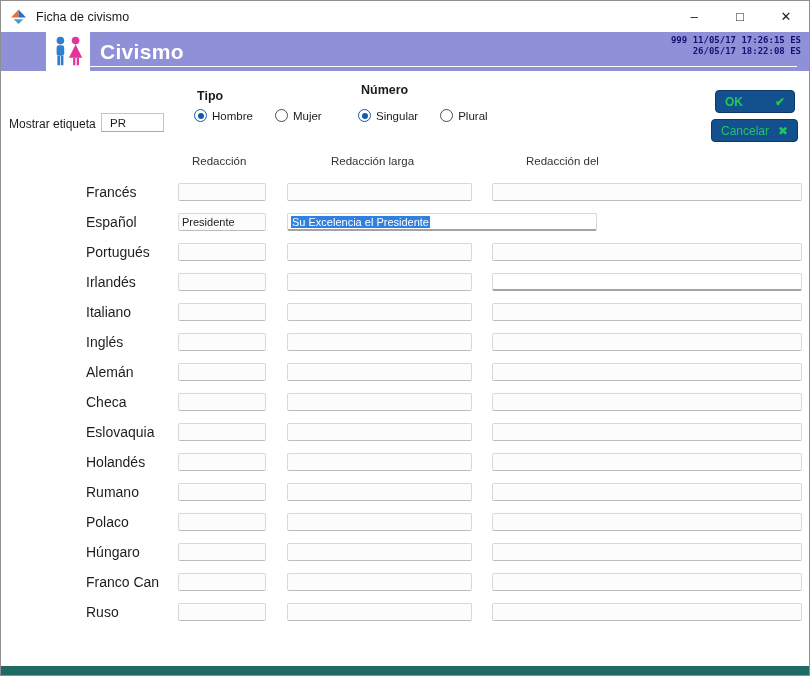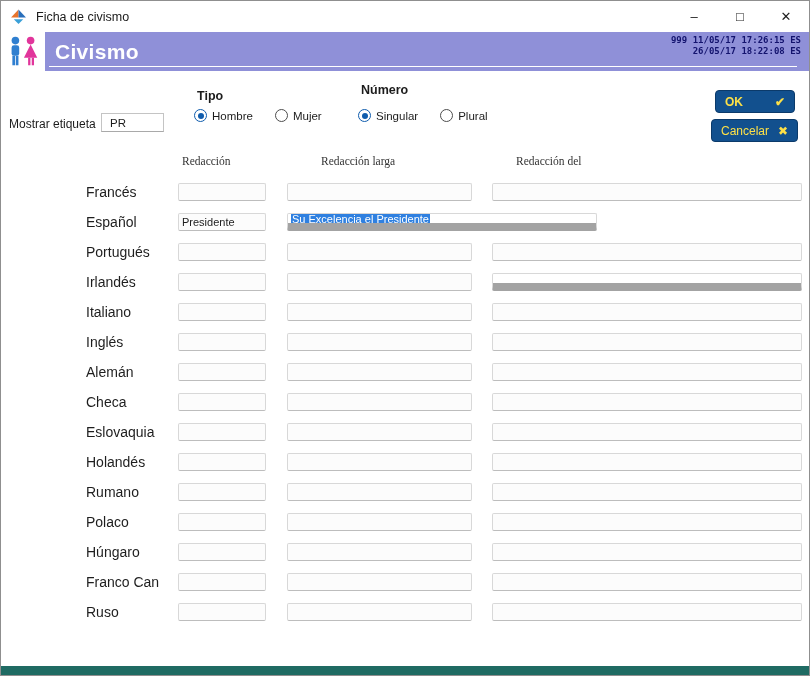--- a/index.html
+++ b/index.html
@@ -9,21 +9,21 @@
   .window { width:810px; height:676px; background:#fff; border:1px solid #8f8f8f; display:flex; flex-direction:column; overflow:hidden; }
 
   
   .titlebar { height:31px; flex:0 0 auto; background:#fff; display:flex; align-items:center; padding-left:9px;border-radius:9px; }
   .app-icon { width:17px; height:17px; margin-right:9px; flex:0 0 auto; }
   .title-text { font-size:12.5px; color:#1a1a1a; }
   .win-controls { margin-left:auto; display:flex; height:100%; }
   .win-btn { width:46px; height:100%; display:flex; align-items:center; justify-content:center; font-size:13px; color:#202020; cursor:default; }
 
   
-  .header { height:39px; flex:0 0 auto; background:#8f90d8; display:flex; align-items:stretch; position:relative; }
+  .header { height:39px; flex:0 0 auto; background:#8f90d8; display:flex; align-items:stretch; position:relative;padding-left:45px; }
   .mf-icon-box { width:44px; background:#fff; display:flex; align-items:center; justify-content:center; flex:0 0 auto; }
   .header-title { color:#fff; font-size:21px; font-weight:bold; align-self:center; margin-left:10px; letter-spacing:.3px; }
   .header-underline { position:absolute; left:48px; right:12px; bottom:4px; height:1px; background:#fff; }
   .timestamps { margin-left:auto; text-align:right; font-family:"DejaVu Sans Mono", monospace; font-size:9px; font-weight:bold; color:#13136e; line-height:11px; padding:3px 8px 0 0; }
 
   
   .content { flex:1 1 auto; position:relative; background:#fff; }
 
   .group-label { position:absolute; font-size:12.5px; font-weight:bold; color:#1c1c1c; }
   .tipo-label   { left:196px; top:18px; }
@@ -33,40 +33,40 @@
   .tipo-radios   { left:193px; }
   .numero-radios { left:357px; }
   .radio-option { display:flex; align-items:center; margin-right:22px; font-size:11.5px; color:#1c1c1c; cursor:default; }
   .radio { width:13px; height:13px; border:1px solid #4d4d4d; border-radius:50%; background:#fff; margin-right:5px; position:relative; flex:0 0 auto; }
   .radio.checked { border-color:#0f5cad; }
   .radio.checked::after { content:""; position:absolute; left:2.5px; top:2.5px; right:2.5px; bottom:2.5px; border-radius:50%; background:#0f5cad; }
 
   .etiqueta-label { position:absolute; left:8px; top:46px; font-size:12px; color:#1c1c1c; }
   .etiqueta-input { position:absolute; left:100px; top:42px; width:63px; height:19px; border:1px solid #c4c4c4; border-bottom-color:#a9a9a9; font-family:"Liberation Sans",sans-serif; font-size:11.5px; color:#1c1c1c; padding:0 8px; background:#fff; }
 
-  .btn { position:absolute; height:23px; background:#12508e; border:1px solid #0b3a6a; border-radius:4px; color:#fde047; font-size:12px; display:flex; align-items:center; justify-content:space-between; padding:0 9px; cursor:default; }
+  .btn { position:absolute; height:23px; background:#12508e; border:1px solid #0b3a6a; border-radius:4px; color:#22c55e; font-size:12px; display:flex; align-items:center; justify-content:space-between; padding:0 9px; cursor:default; }
   .btn-ok { right:14px; top:19px; width:80px; font-weight:bold; }
   .btn-cancel { right:11px; top:48px; width:87px; }
   .btn .btn-icon { font-size:12px; margin-left:8px; }
 
   
-  .grid-headers { position:absolute; left:0; top:84px; display:flex; padding-left:177px; font-size:11.5px; color:#333;font-family:Liberation Serif, serif; }
+  .grid-headers { position:absolute; left:10px; top:84px; display:flex; padding-left:177px; font-size:11.5px; color:#333; }
   .h1 { width:108px; padding-left:4px; }
   .h2 { width:205px; padding-left:35px; }
   .h3 { padding-left:25px; }
 
   
   .language-grid { position:absolute; left:0; top:106px; right:0; }
   .grid-row { display:flex; align-items:center; height:30px; padding-left:85px; }
   .lang { width:92px; font-size:14px; color:#1e1e1e; flex:0 0 auto; }
   .cell { height:18px; background:#fcfcfc; border:1px solid #d8d8d8; border-bottom-color:#bdbdbd; border-radius:2px; display:flex; align-items:center; padding:0 3px; font-size:11px; color:#1c1c1c; overflow:hidden; white-space:nowrap; }
   .c1 { width:88px; margin-right:21px; flex:0 0 auto; }
   .c2 { width:185px; margin-right:20px; flex:0 0 auto; }
   .c3 { width:310px; flex:0 0 auto; }
-  .cell.focused { border-bottom:8px solid #a3a3a3; background:#fff; }
+  .cell.focused { border-bottom:2px solid #a3a3a3; background:#fff; }
   .cell-text.selected { background:#2f80e0; color:#fff; padding:0 1px; }
 
   
   .bottom-bar { height:9px; flex:0 0 auto; background:#1f6b63; }
 </style>
 </head>
 <body>
 
 <div class="window">
 

